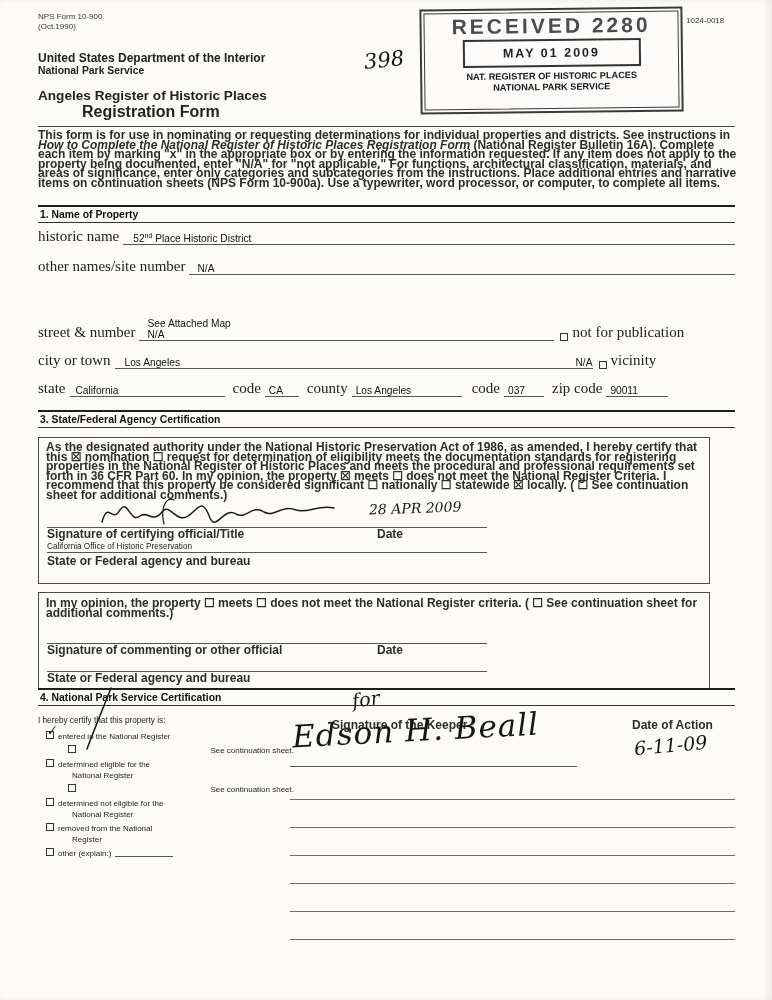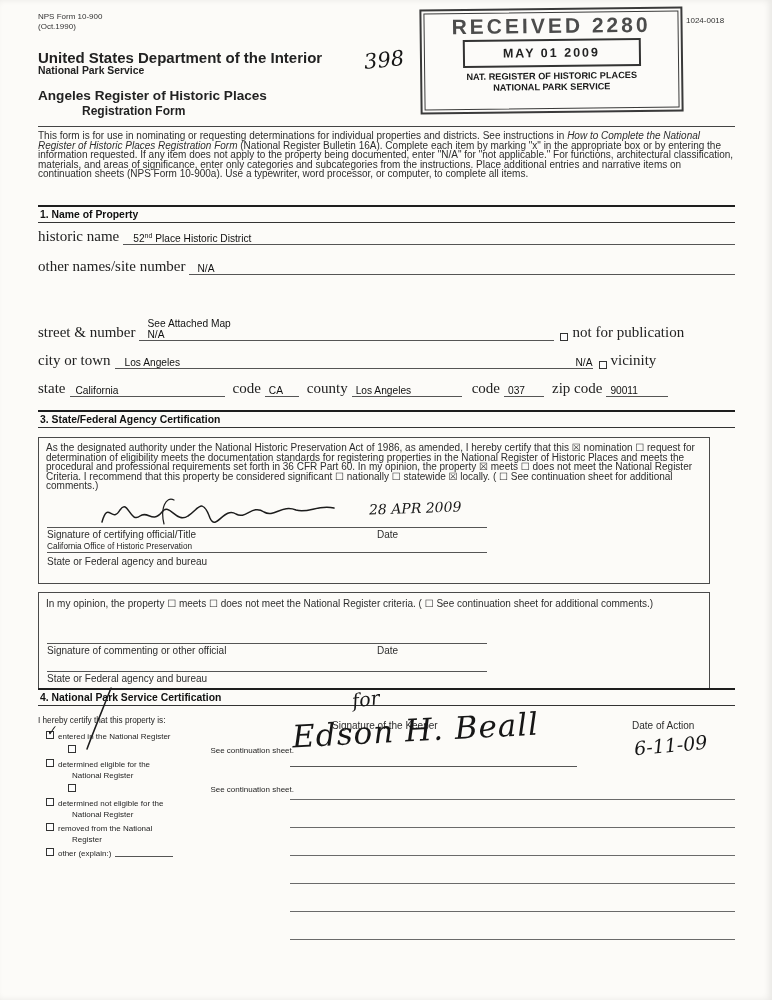--- a/index.html
+++ b/index.html
@@ -2,21 +2,21 @@
 <html><head>
 <meta charset="utf-8">
 <style>
   * { margin:0; padding:0; box-sizing:border-box; }
   body { background:#e9e9e9; font-family:"Liberation Sans", sans-serif; }
   .page { position:relative; width:772px; height:1000px; margin:0 auto;
           background:#fcfbf8; color:#222; overflow:hidden;
           box-shadow: inset -3px 0 6px rgba(0,0,0,0.08); }
   .abs { position:absolute; }
   .tiny { font-size:8px; line-height:10px; color:#333; }
-  .small { font-size:10px; line-height:9.6px; color:#2d2d2d; }
+  .small { font-size:12px; line-height:9.6px; color:#2d2d2d;font-weight:bold; }
   .b { font-weight:bold; }
   .lbl { font-size:15px; color:#222; white-space:nowrap;font-family:Liberation Serif, serif; }
   .val { font-size:10.2px; color:#111; }
   .ul { border-bottom:1px solid #555; }
   .row { display:flex; align-items:flex-end; }
   .sec-hdr { position:absolute; left:38px; width:697px; }
   .sec-hdr .bar { height:2px; background:#1e1e1e; }
   .sec-hdr .t { font-weight:bold; font-size:10.4px; padding:2px 0 2px 2px; color:#111; }
   .sec-hdr .thin { height:1px; background:#333; }
   .cb { display:inline-block; width:8px; height:8px; border:1px solid #333;
@@ -59,27 +59,27 @@
         <span>MAY 01 2009</span>
       </div>
       <div class="stamp-agency">NAT. REGISTER OF HISTORIC PLACES</div>
       <div class="stamp-agency">NATIONAL PARK SERVICE</div>
     </div>
   </div>
 
   <div class="abs hand" style="left:364px; top:48px; font-size:21px; transform:rotate(-6deg);">398</div>
 
   <div class="abs" style="left:38px; top:52px;">
-    <div class="b" style="font-size:15px; line-height:12.5px;">United States Department of the Interior</div>
+    <div class="b" style="font-size:12px; line-height:12.5px;">United States Department of the Interior</div>
     <div class="b" style="font-size:10.4px; line-height:12.5px;">National Park Service</div>
   </div>
 
   <div class="abs" style="left:38px; top:88px;">
     <div class="b" style="font-size:13.6px; line-height:15.5px;">Angeles Register of Historic Places</div>
-    <div class="b" style="font-size:12px; line-height:15.5px;padding-left:44px;">Registration Form</div>
+    <div class="b" style="font-size:16px; line-height:15.5px;padding-left:44px;">Registration Form</div>
   </div>
 
   <div class="abs" style="left:38px; top:126px; width:697px; height:1px; background:#444;"></div>
 
   <div class="abs small" style="left:38px; top:131px; width:699px;"><span>This form is for use in nominating or requesting determinations for individual properties and districts.  See instructions in </span><i>How to Complete the National Register of Historic Places Registration Form</i><span> (National Register Bulletin 16A).  Complete each item by marking "x" in the appropriate box or by entering the information requested.  If any item does not apply to the property being documented, enter "N/A" for "not applicable."  For functions, architectural classification, materials, and areas of significance, enter only categories and subcategories from the instructions.  Place additional entries and narrative items on continuation sheets (NPS Form 10-900a).  Use a typewriter, word processor, or computer, to complete all items.</span></div>
 
   <div class="sec-hdr" style="top:205px;">
     <div class="bar"></div>
     <div class="t">1. Name of Property</div>
     <div class="thin"></div>

